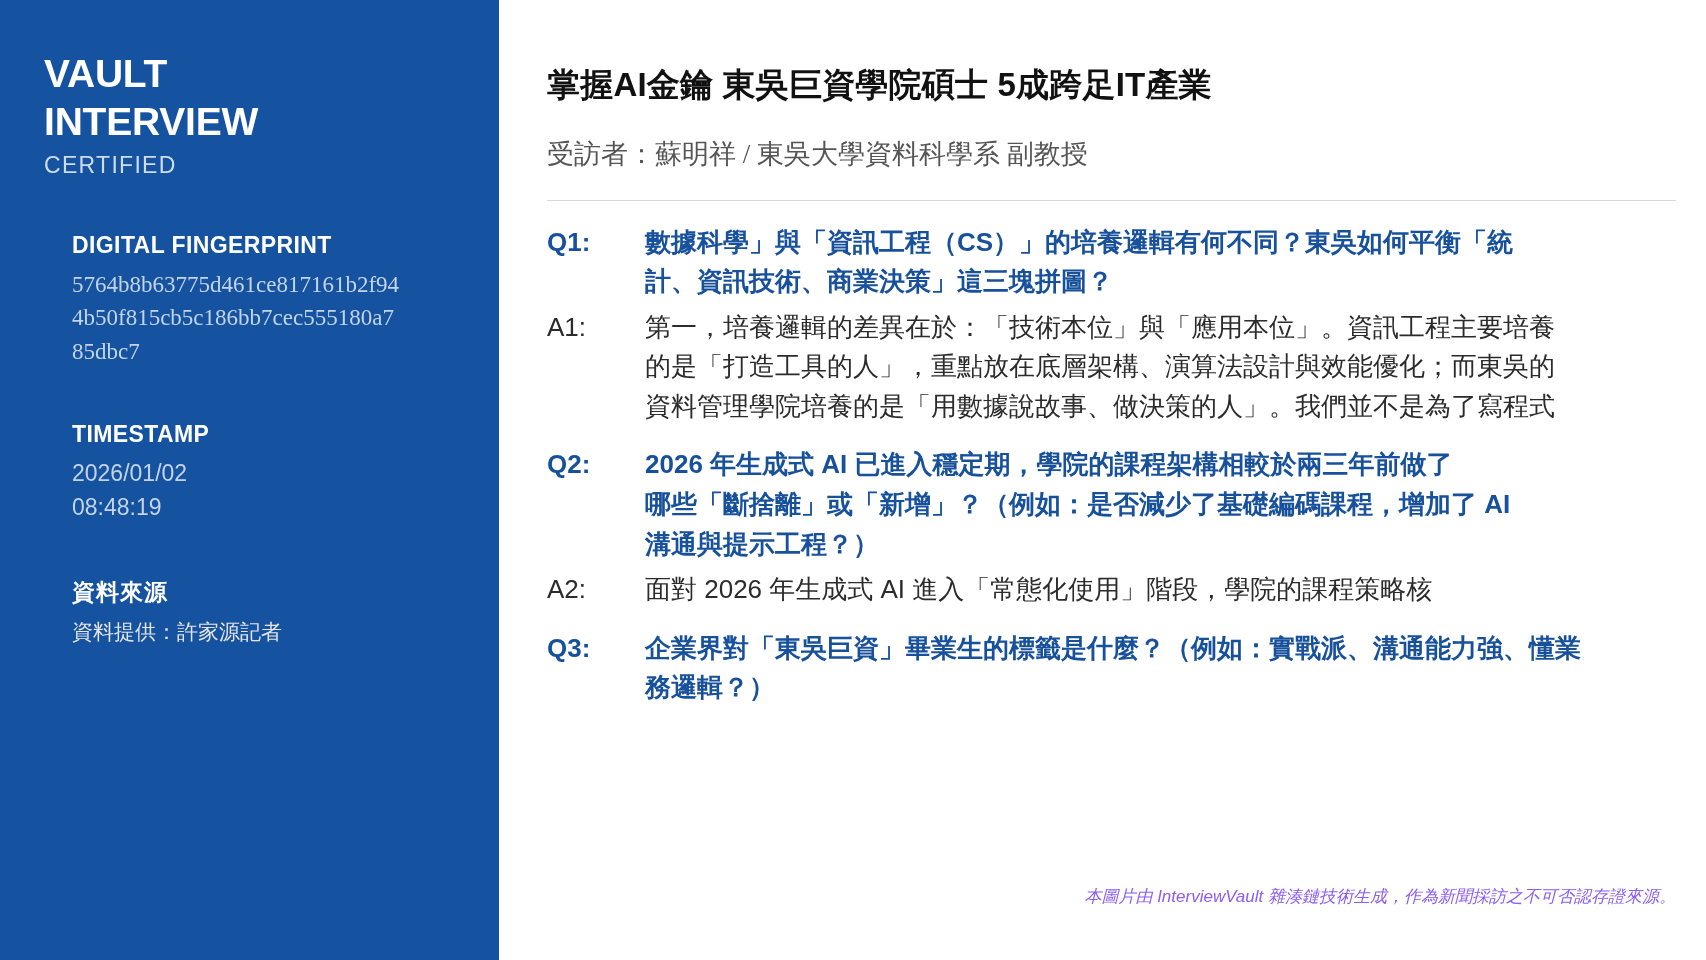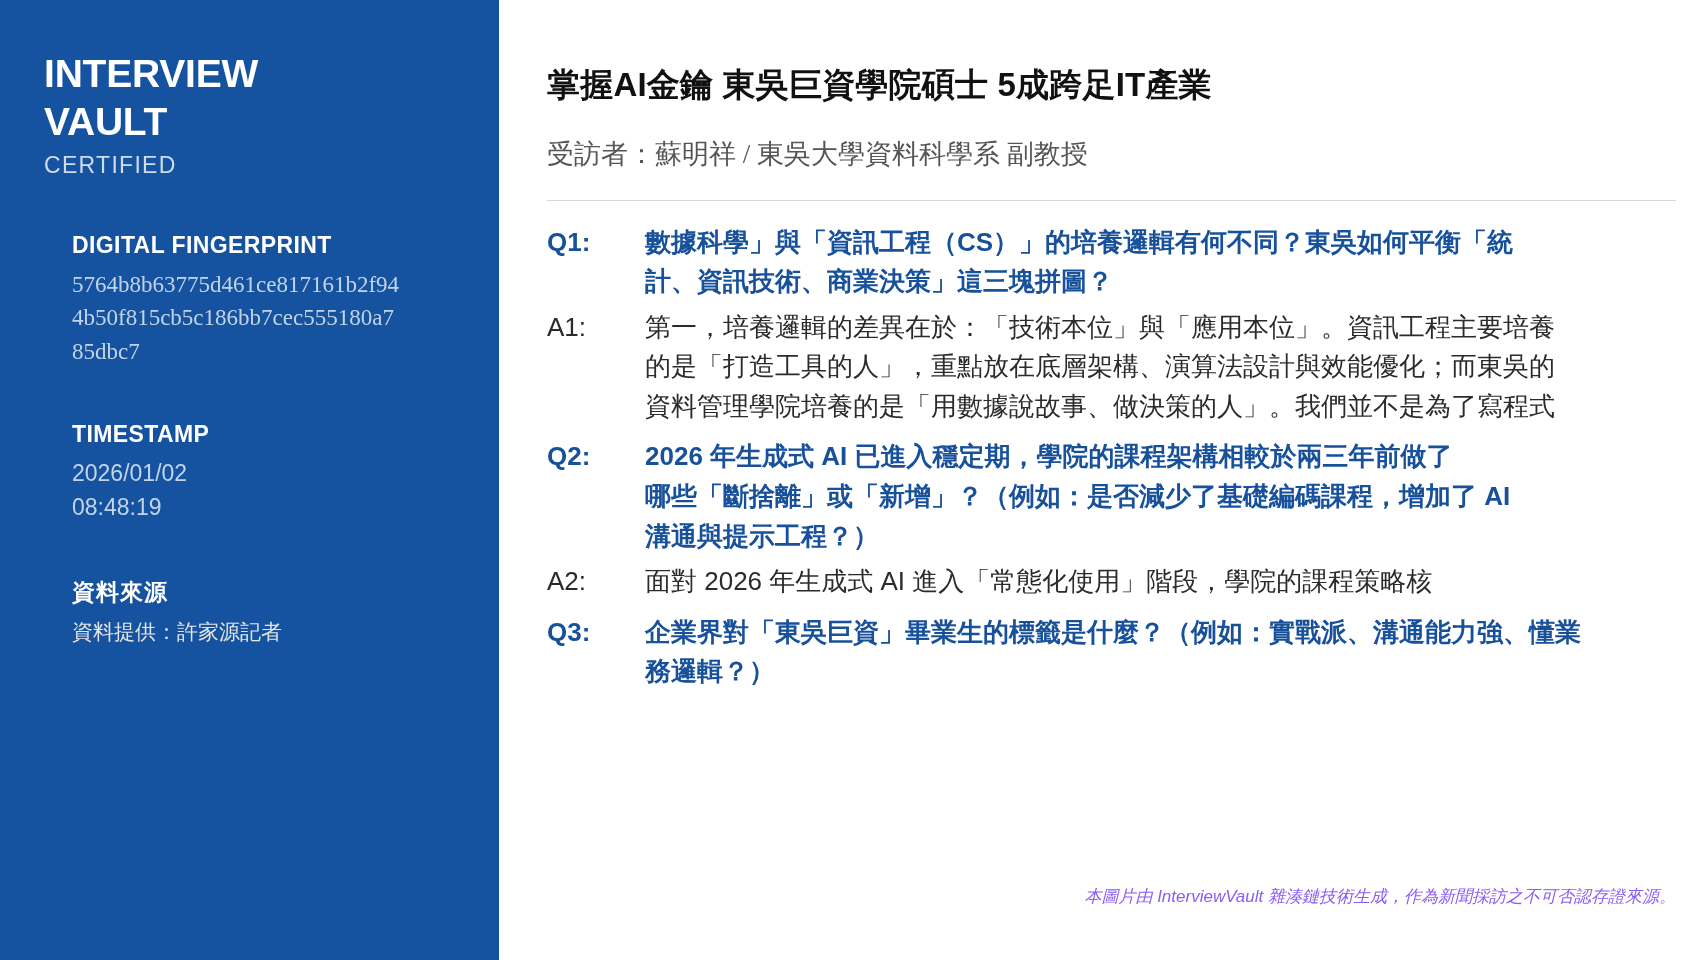--- a/index.html
+++ b/index.html
@@ -99,21 +99,21 @@
     background: #d8d8d8;
   }
   .qa-list { margin-top: 22px; }
   .qa-row {
     display: flex;
     align-items: flex-start;
     gap: 16px;
   }
   .qa-row.q { margin-top: 0; }
   .qa-row + .qa-row { margin-top: 6px; }
-  .qa-block + .qa-block { margin-top: 11px; }
+  .qa-block + .qa-block { margin-top: 19px; }
   .qa-label {
     flex: 0 0 auto;
     width: 82px;
     font-size: 26px;
     line-height: 1.52;
   }
   .qa-text {
     flex: 1 1 auto;
     font-size: 26px;
     line-height: 1.52;
@@ -144,22 +144,22 @@
   }
 </style>
 </head>
 <body>
 
 <div id="page">
 
   <aside class="sidebar">
 
     <div>
+      <div class="brand-line">VAULT</div>
       <div class="brand-line">INTERVIEW</div>
-      <div class="brand-line">VAULT</div>
       <div class="brand-sub">CERTIFIED</div>
     </div>
 
     <div class="section">
       <div class="section-title">DIGITAL FINGERPRINT</div>
       <div class="hash">5764b8b63775d461ce817161b2f944b50f815cb5c186bb7cec555180a785dbc7</div>
     </div>
 
     <div class="section">
       <div class="section-title">TIMESTAMP</div>

